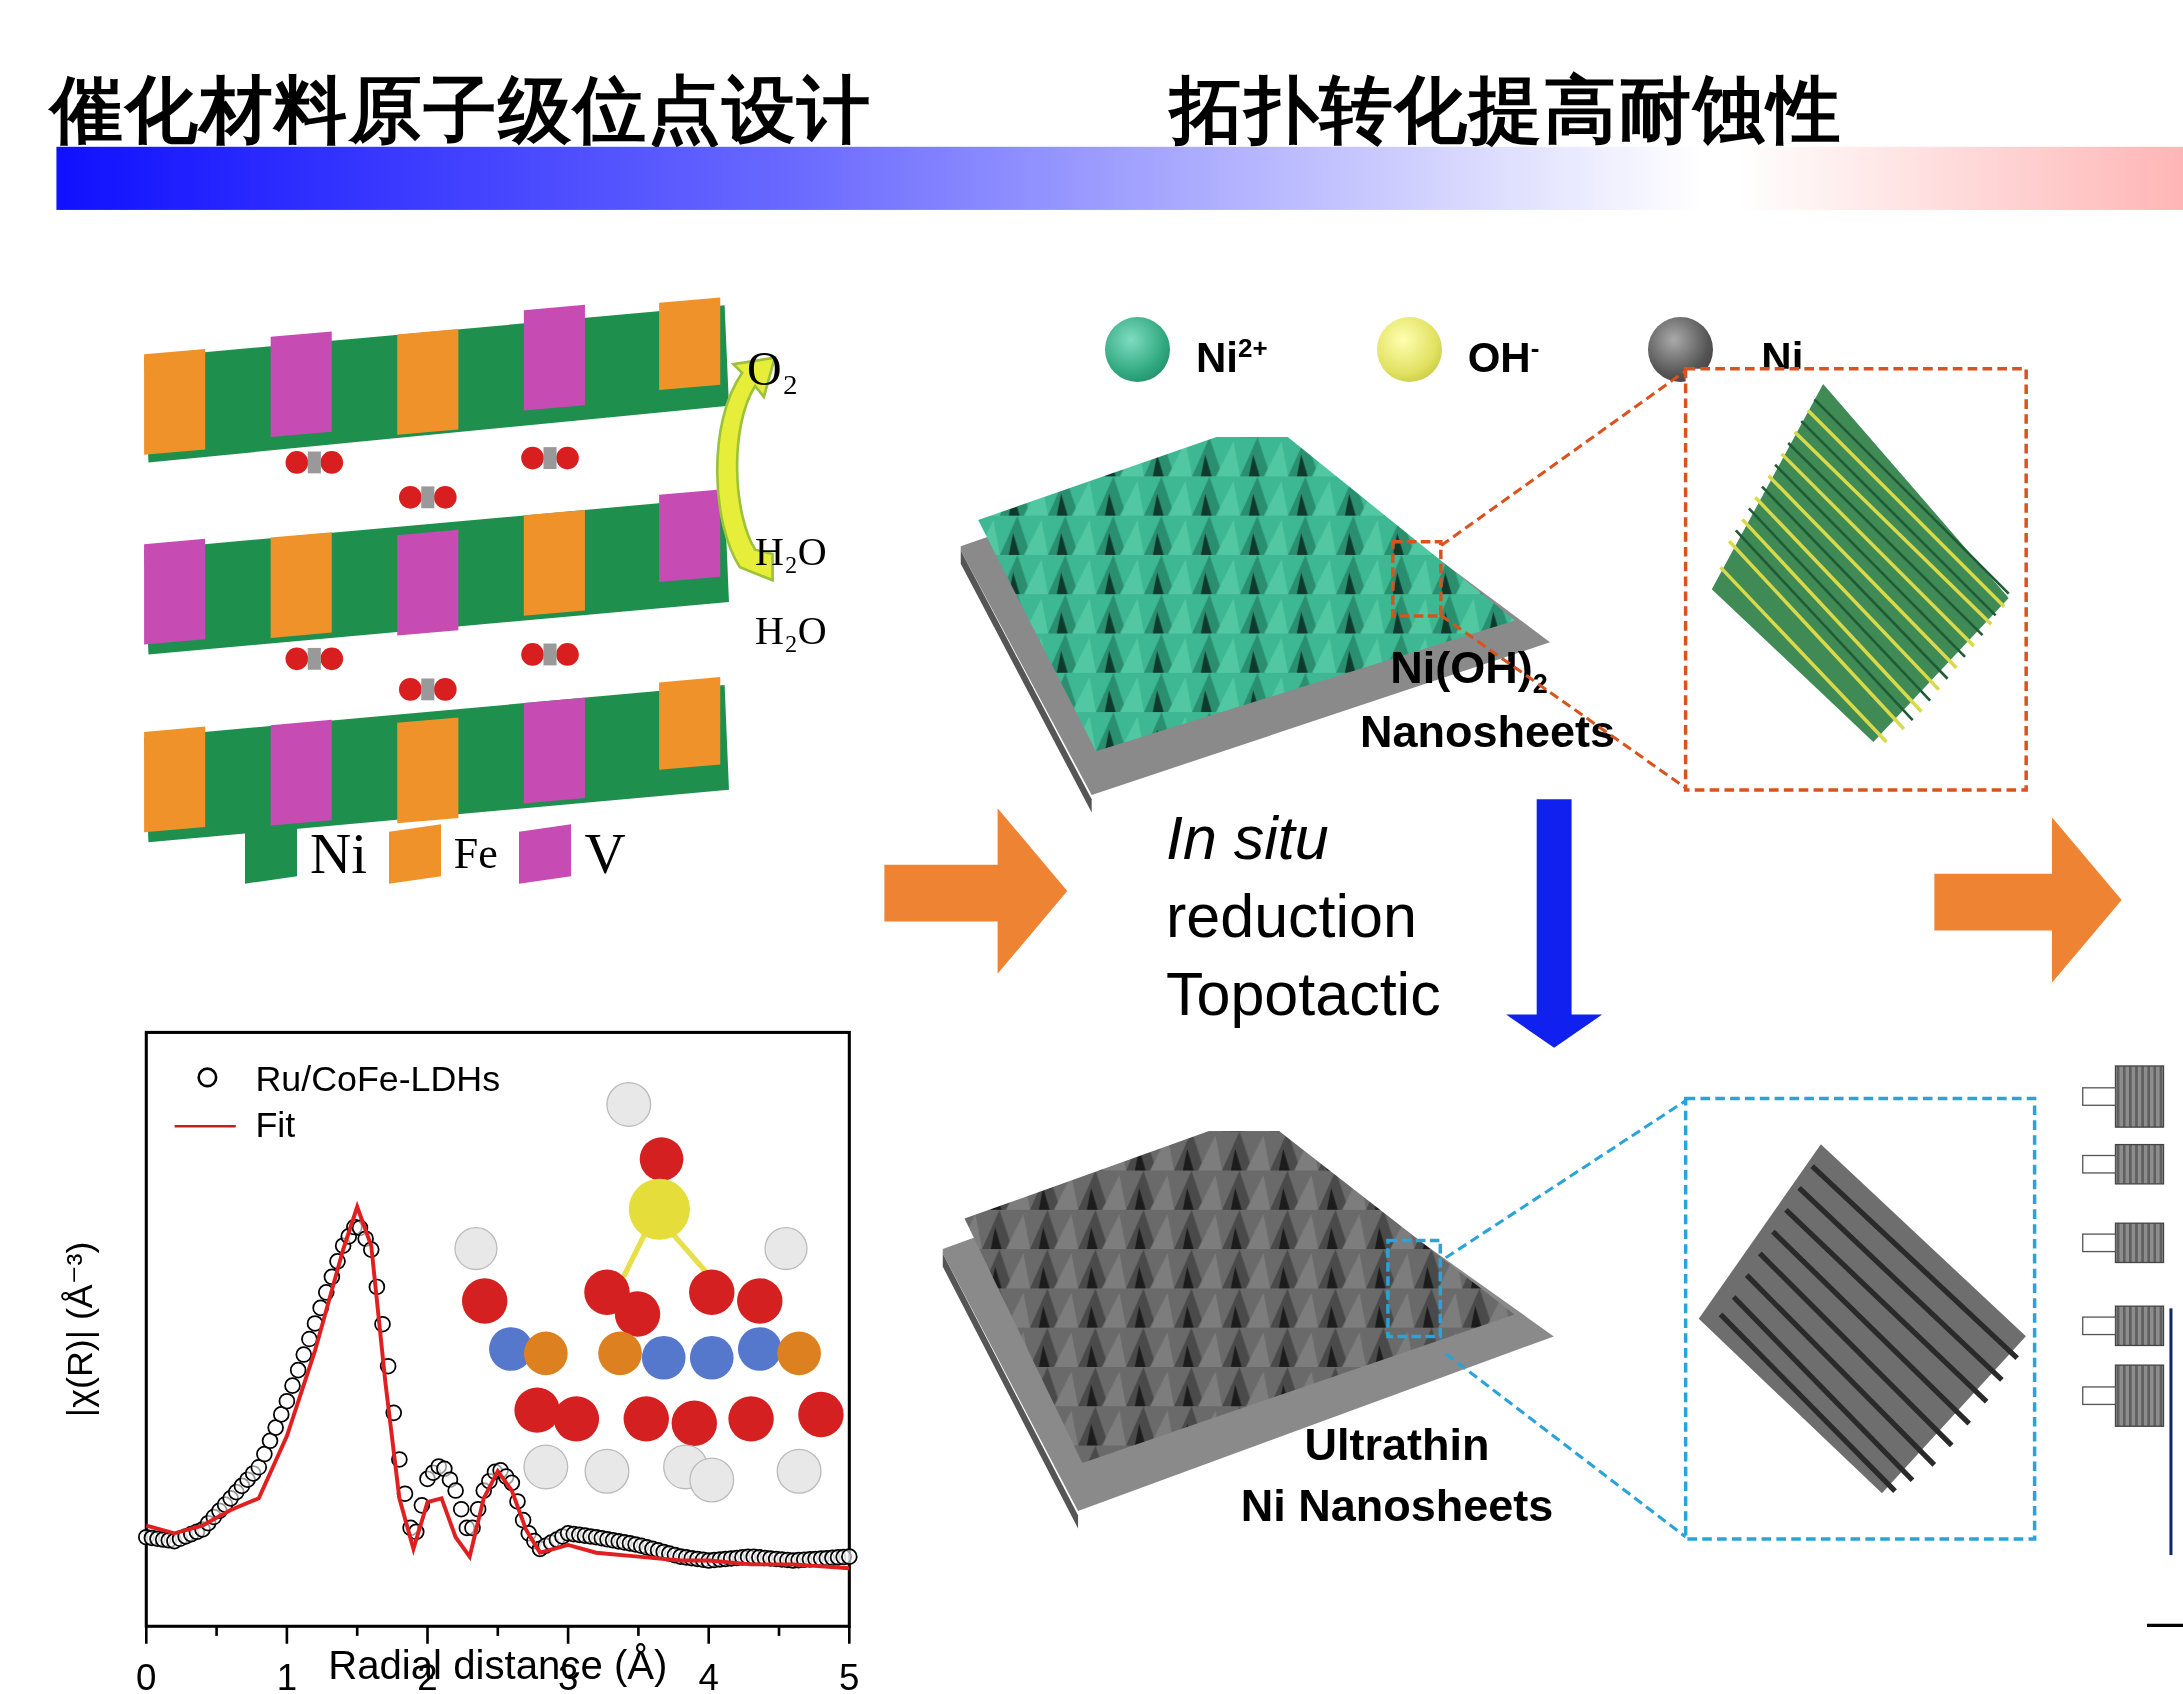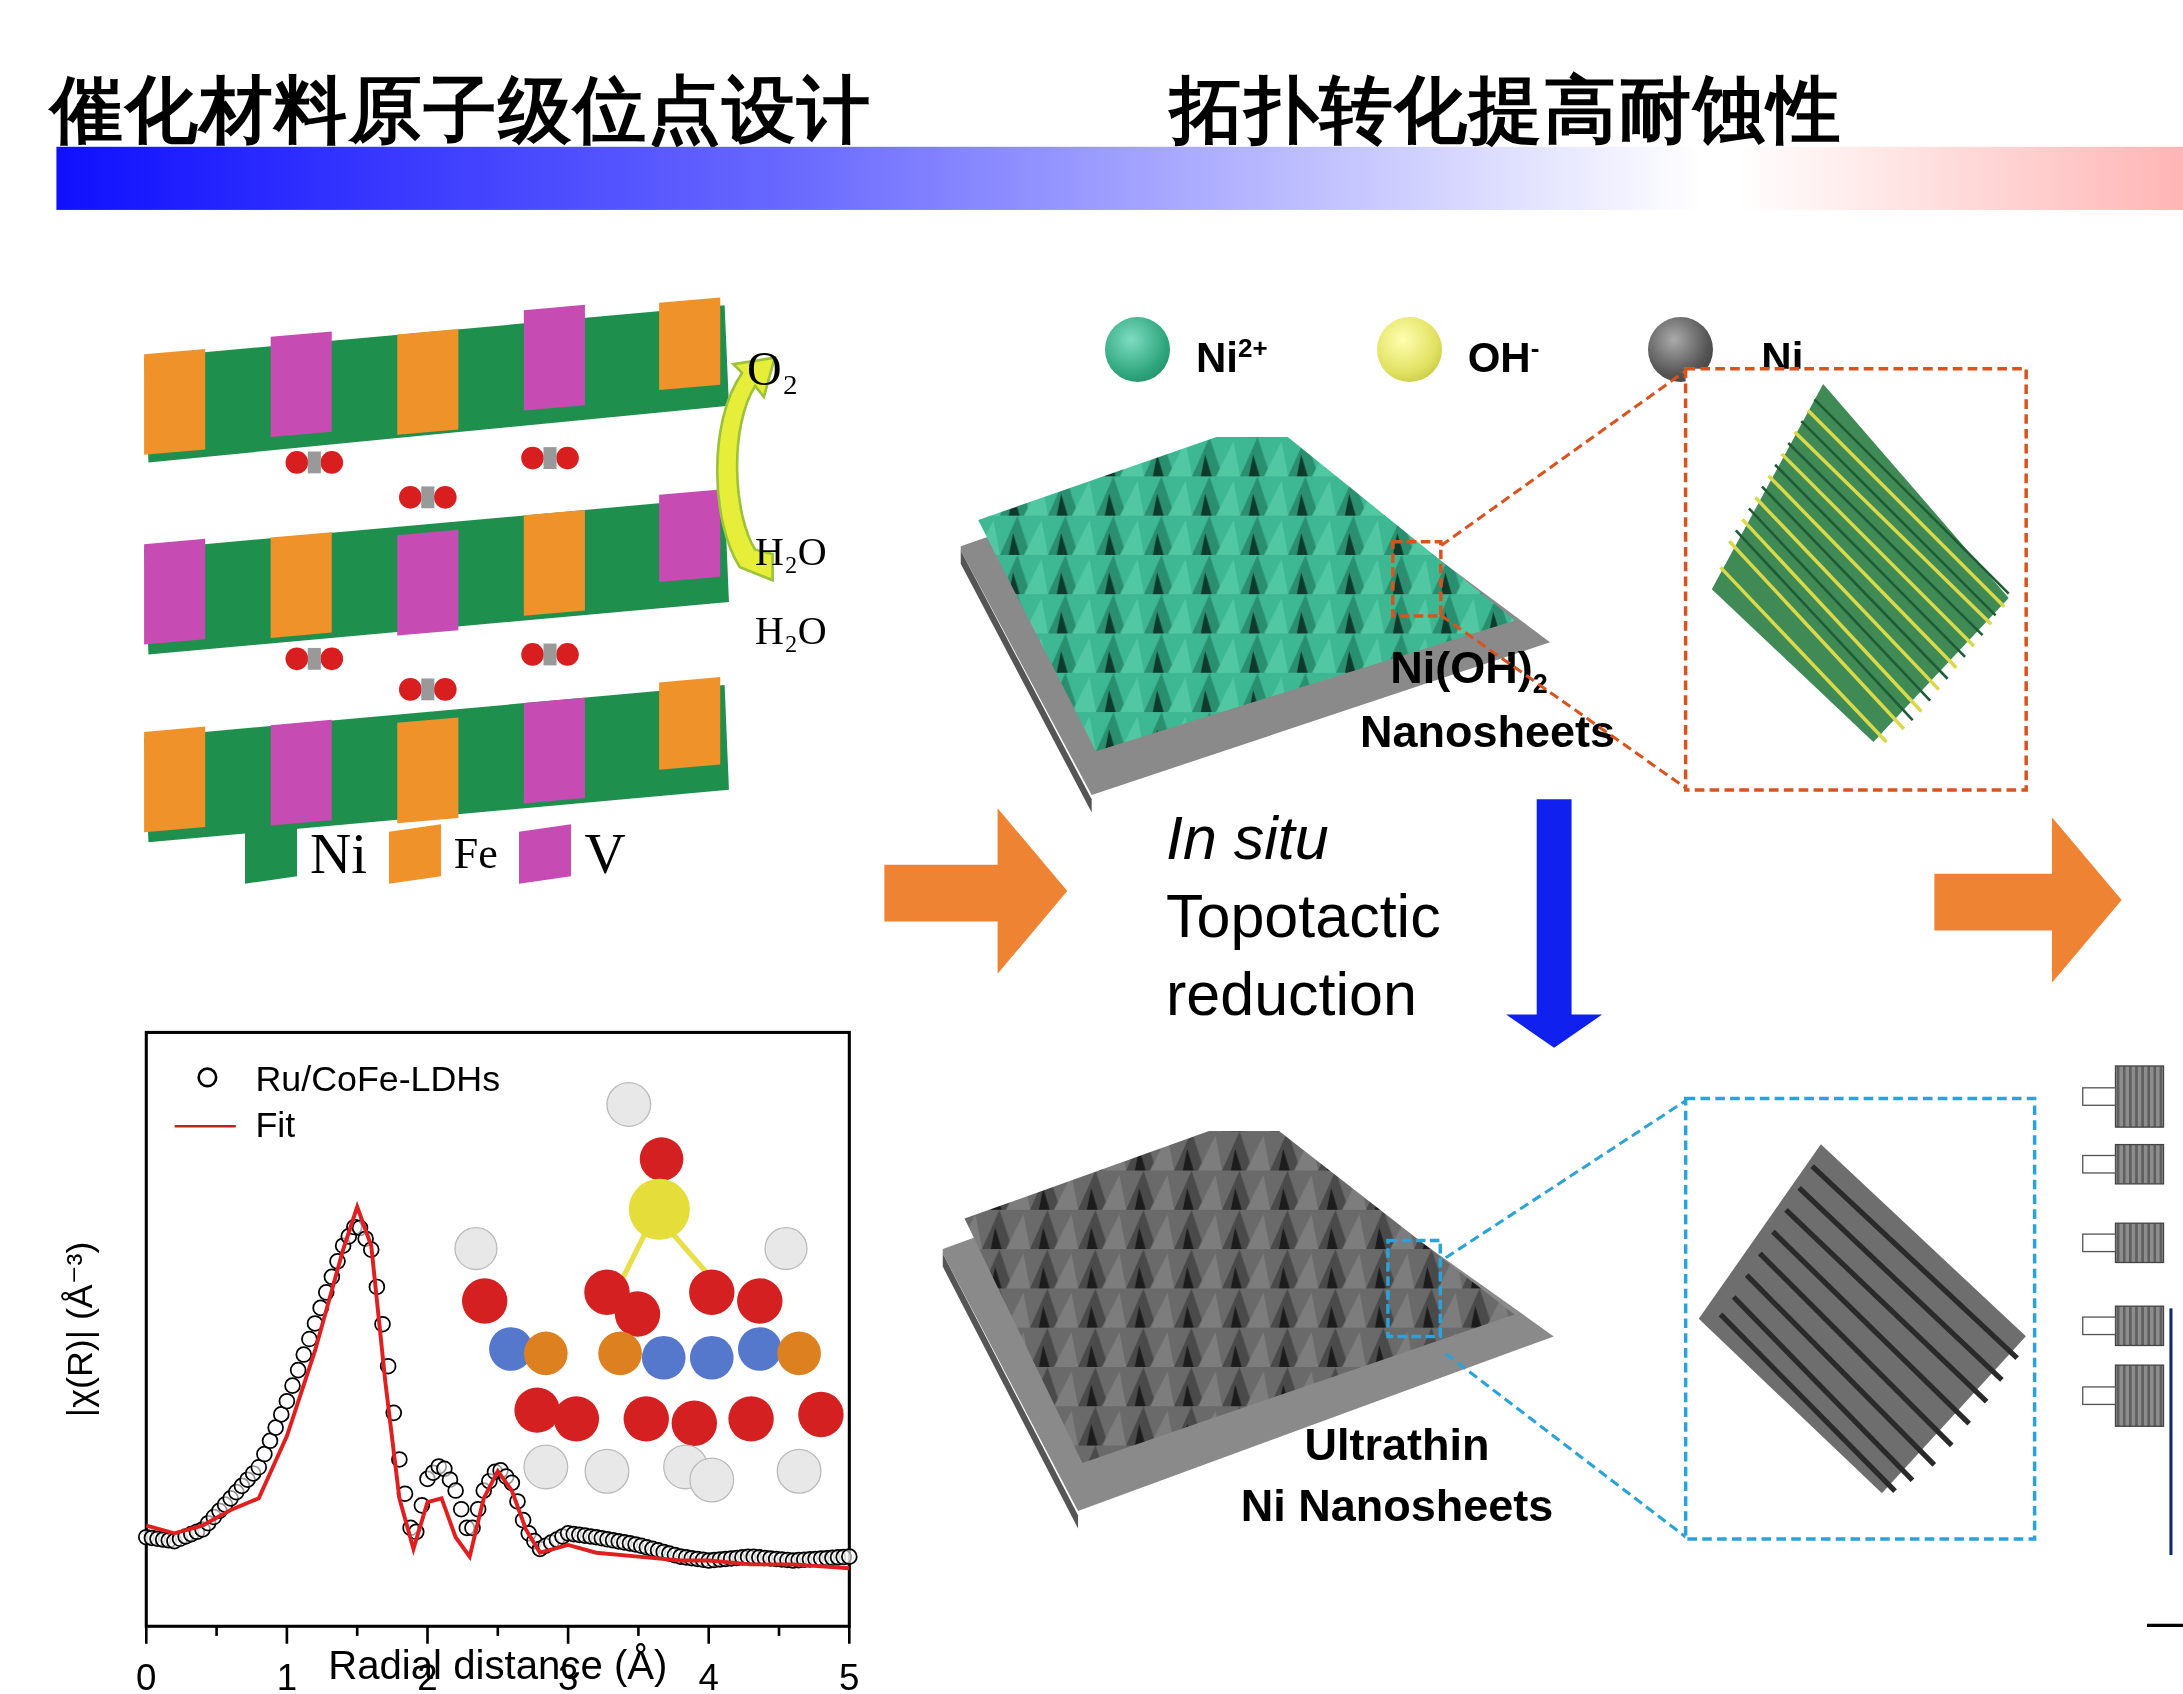--- a/index.html
+++ b/index.html
@@ -353,22 +353,22 @@
         <line x1="795" y1="235" x2="1230" y2="675"></line>
       <line x1="765" y1="285" x2="1190" y2="725"></line>
         <line x1="735" y1="335" x2="1150" y2="775"></line>
       <line x1="705" y1="385" x2="1110" y2="820"></line>
     </g>
   </g>
 </svg>
 
 <div class="abs process" style="left:1166px;top:799px;">
   <div style="font-style:italic;">In situ</div>
+  <div>reduction</div>
   <div>Topotactic</div>
-  <div>reduction</div>
 </div>
 <svg class="abs" style="left:1480px;top:799px;" width="157" height="262" viewBox="0 0 360 600">
   <polygon points="90,0 170,0 170,520 240,520 130,600 20,520 90,520" fill="#1020ee" transform="translate(40,0) scale(1,0.95)"></polygon>
 </svg>
 
 <svg class="abs" style="left:934px;top:1131px;" width="742" height="437" viewBox="0 0 1700 1000">
   <polygon points="20,270 760,0 1420,470 330,870 20,280" fill="#8a8a8a"></polygon>
   <polygon points="20,280 330,880 330,910 20,310" fill="#555"></polygon>
   <polygon points="70,200 740,-40 1330,420 340,760" fill="url(#greySheets)"></polygon>
   <rect x="1040" y="250" width="120" height="220" fill="none" stroke="#29a3d9" stroke-width="8" stroke-dasharray="22,10"></rect>

